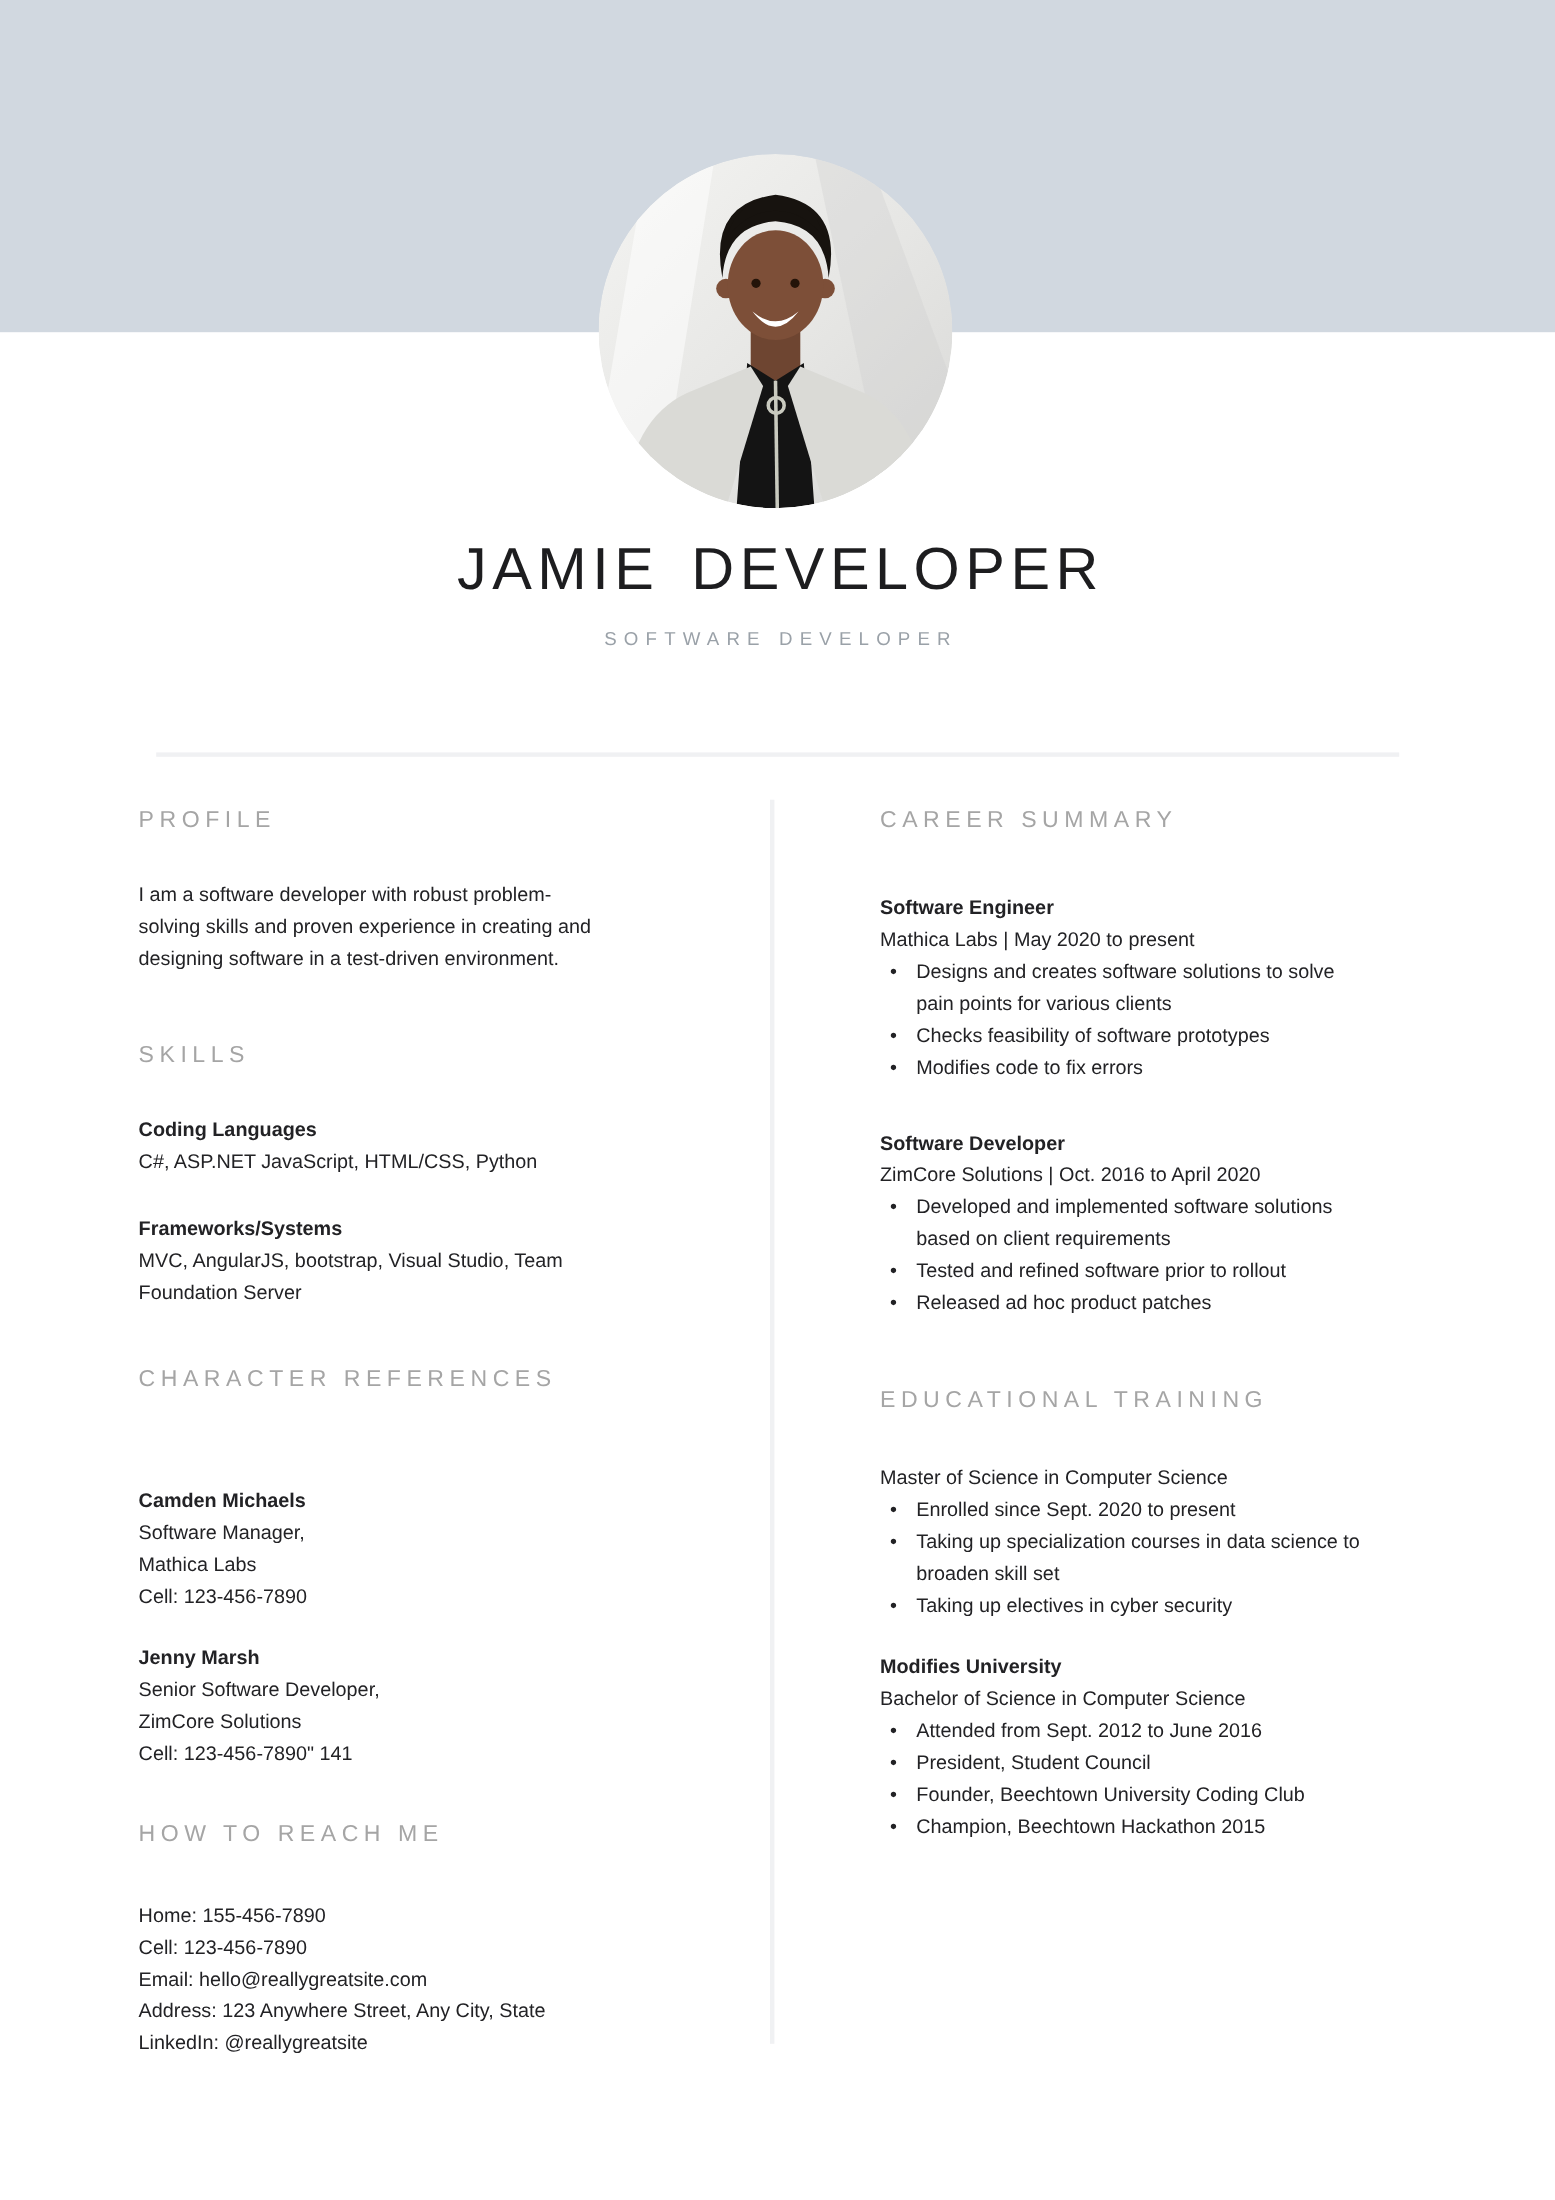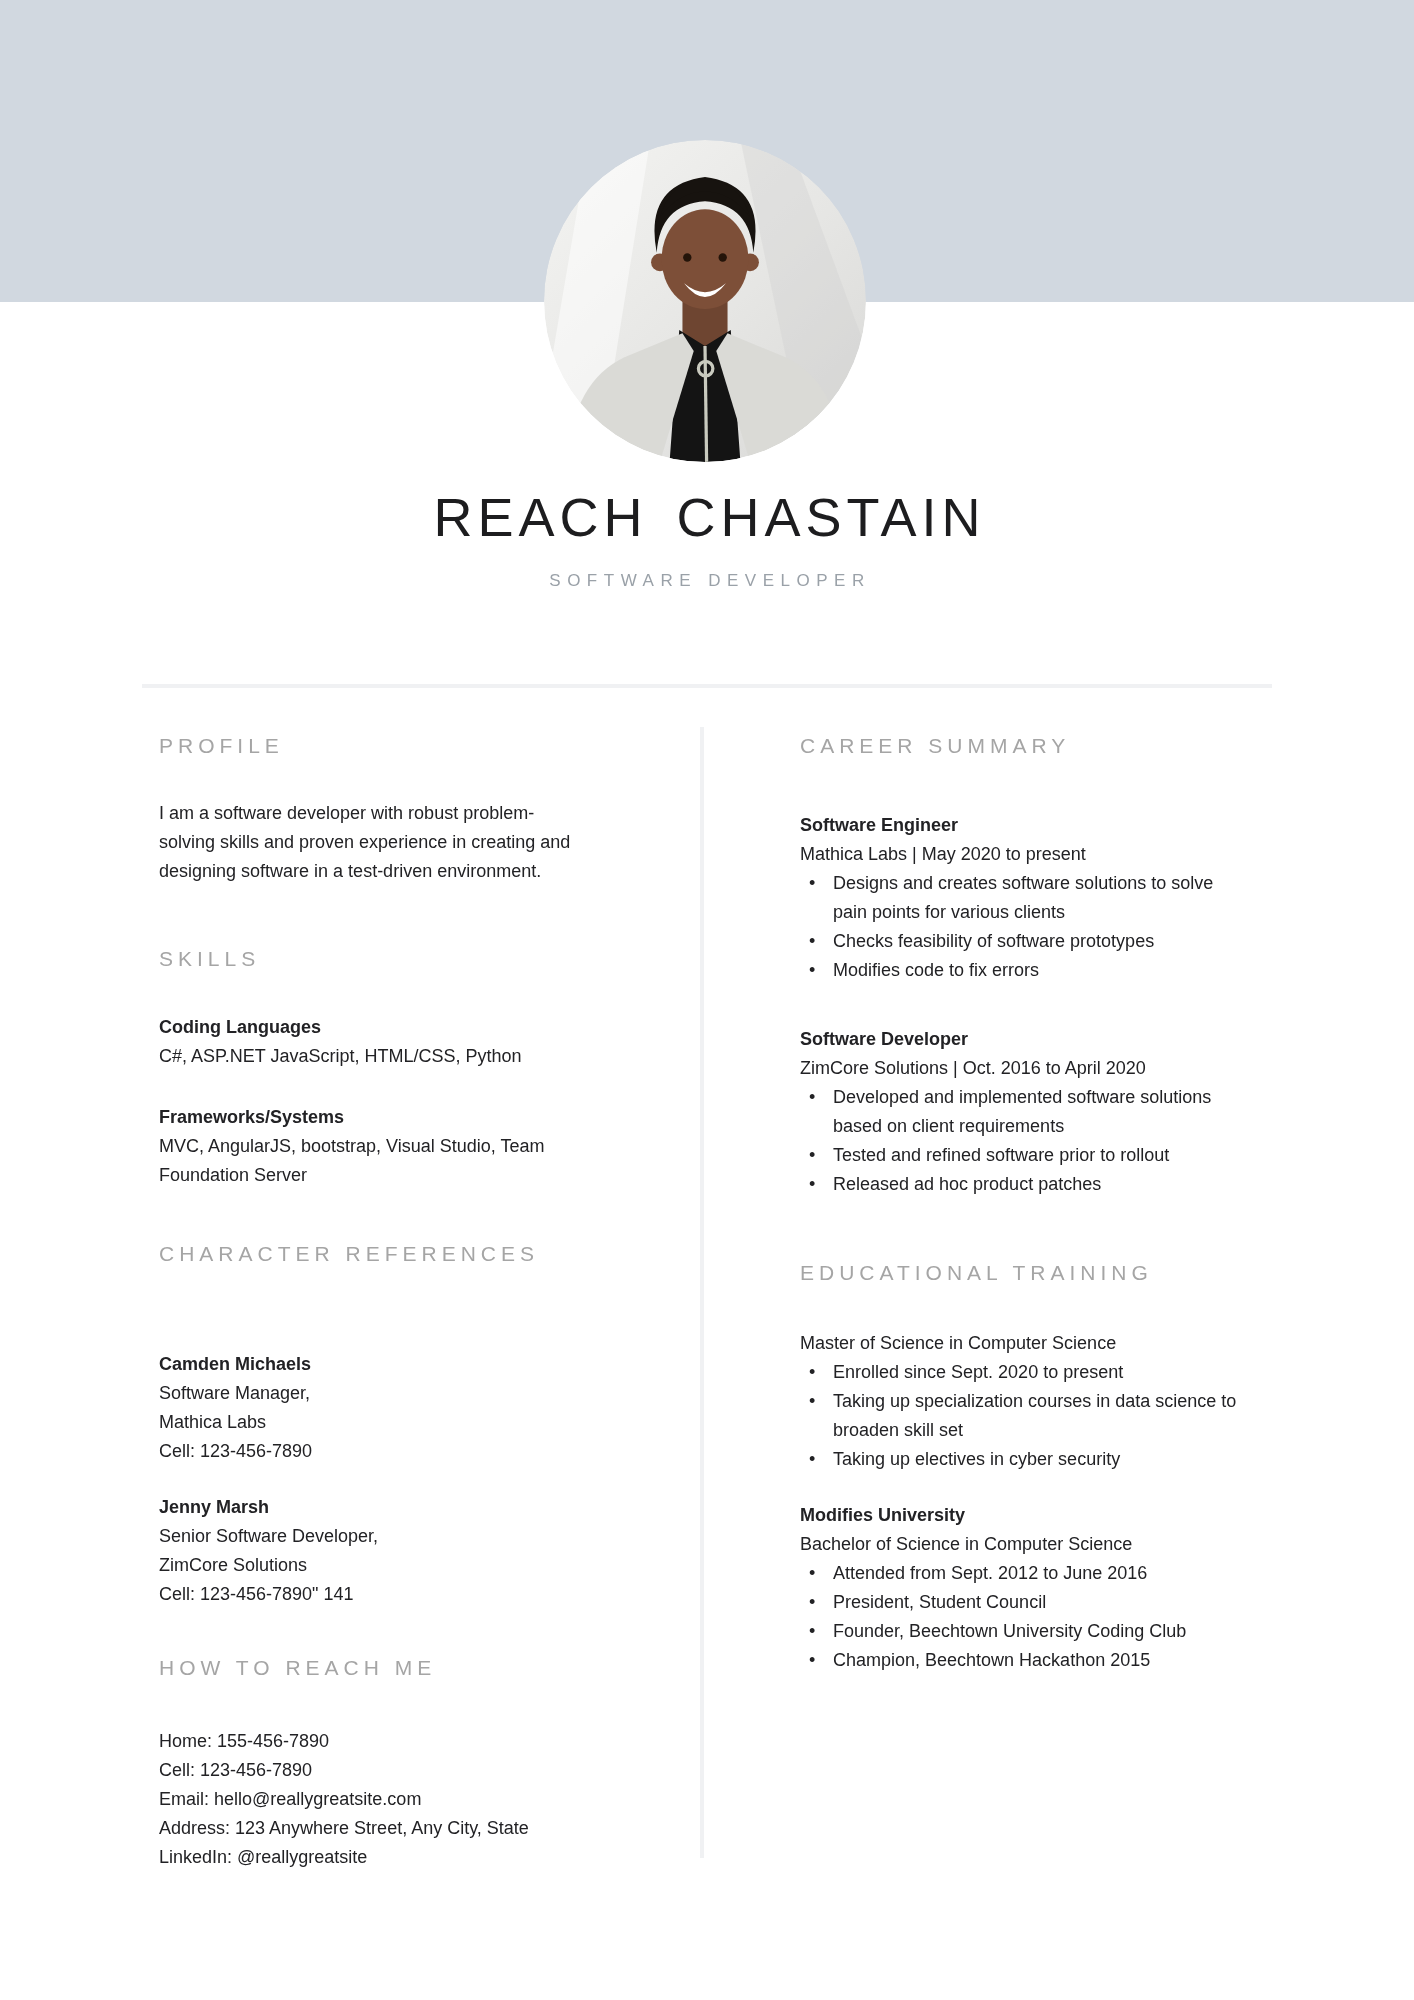--- a/index.html
+++ b/index.html
@@ -20,21 +20,21 @@
   }
   .subtitle {
     position:absolute; left:0; top:572px; width:100%;
     text-align:center; font-size:17px; letter-spacing:6.5px; color:#9aa1a8;
     text-indent:6px; line-height:1;
   }
   .hdiv { position:absolute; left:142px; top:684px; width:1130px; height:4px; background:#f0f1f3; }
   .vdiv { position:absolute; left:700px; top:727px; width:4px; height:1131px; background:#f0f1f3; }
 
   .col { position:absolute; top:727px; font-size:18px; line-height:29px; color:#222225; }
-  .col-left  { left:159px; width:415px; }
+  .col-left  { left:126px; width:415px; }
   .col-right { left:800px; width:440px; }
 
   h2.sec-heading {
     margin:0; font-size:21px; line-height:25px; font-weight:400;
     letter-spacing:5px; color:#a5a5a5;
   }
   .col-left  section.first h2.sec-heading,
   .col-right section.first h2.sec-heading { margin-top:6px; }
 
   .profile-text { margin:41px 0 0 0; }
@@ -94,21 +94,21 @@
         <path d="M87 89 Q100 100 113 89 Q100 106 87 89 Z" fill="#ffffff"></path>
         <path d="M78 200 L84 118 L100 128 L116 118 L122 200 Z" fill="#141414"></path>
         <line x1="100" y1="128" x2="101" y2="200" stroke="#c9cabf" stroke-width="2"></line>
         <circle cx="100.4" cy="142" r="4.5" fill="none" stroke="#c9cabf" stroke-width="2"></circle>
         <path d="M14 200 Q18 150 50 135 L86 120 L93 131 L72 200 Z" fill="#dadad6"></path>
         <path d="M186 200 Q182 150 150 135 L114 120 L107 131 L128 200 Z" fill="#dadad6"></path>
       </g>
     </svg>
   </div>
 
-  <h1 class="name">REACH CHASTAIN</h1>
+  <h1 class="name">JAMIE DEVELOPER</h1>
   <div class="subtitle">SOFTWARE DEVELOPER</div>
 
   <div class="hdiv"></div>
   <div class="vdiv"></div>
 
   <div class="col col-left">
 
     <section class="first">
       <h2 class="sec-heading">PROFILE</h2>
       <p class="profile-text">I am a software developer with robust problem-solving skills and proven experience in creating and designing software in a test-driven environment.</p>

